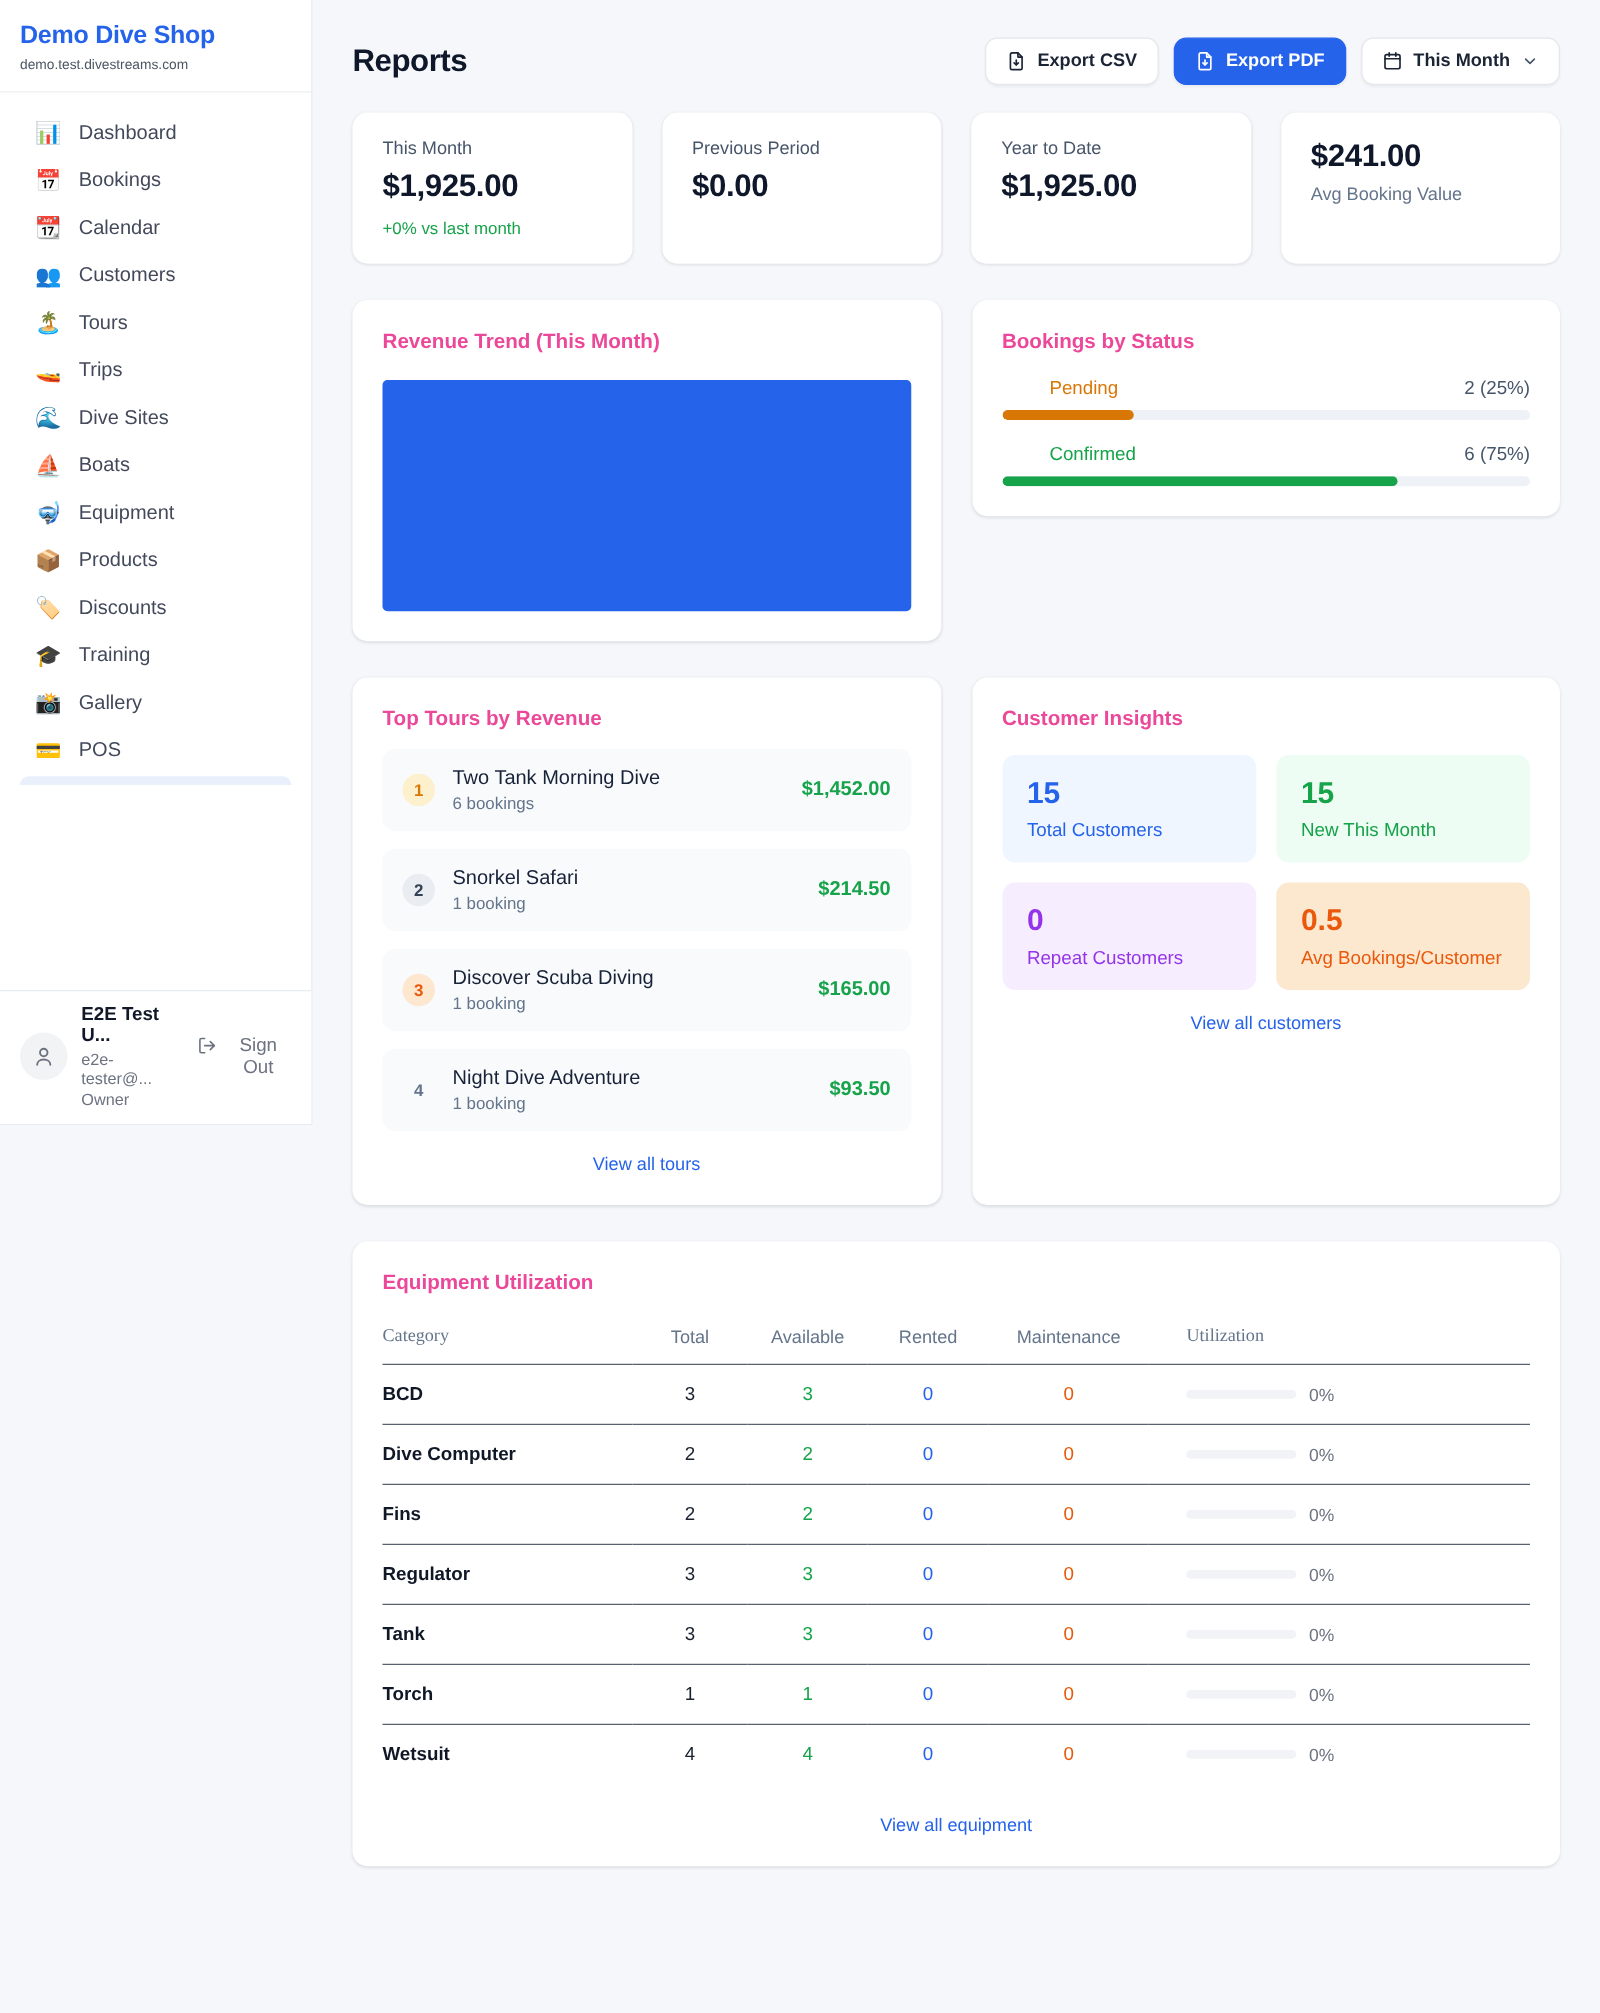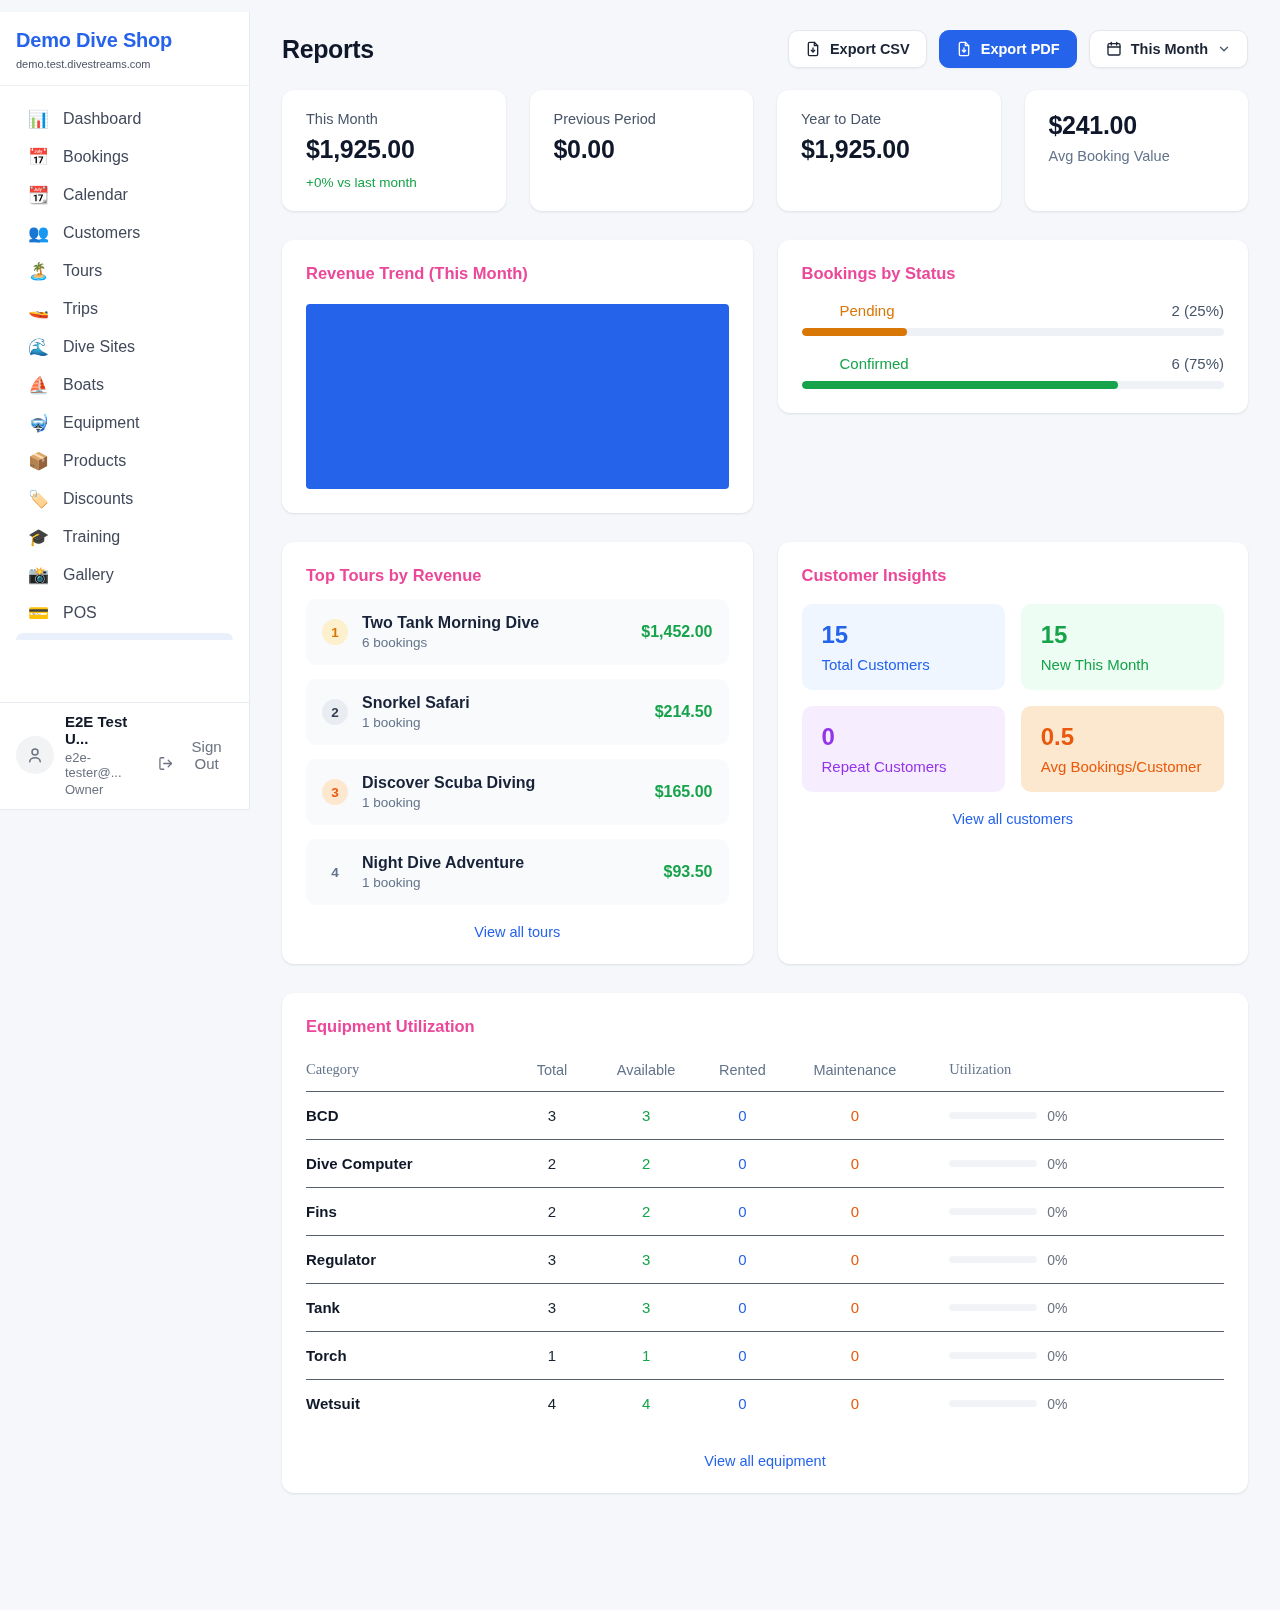--- a/index.html
+++ b/index.html
@@ -6,41 +6,41 @@
   html,body { width:1280px; }
   body {
     font-family: "Liberation Sans", "DejaVu Sans", sans-serif;
     background:#f5f7fa;
     color:#0f172a;
     position:relative;
     min-height:1610px;
   }
   
   .sidebar{
-    position:absolute; top:12px; left:0; width:250px; height:798px;
+    position:absolute; top:0; left:0; width:250px; height:900px;
     background:#fff; border-right:1px solid #e7eaee; border-bottom:1px solid #e7eaee;
   }
   .sidebar-brand{ padding:17px 16px 15px; border-bottom:1px solid #edeff2; }
   .brand-name{ color:#2563eb; font-size:20px; font-weight:700; letter-spacing:-0.2px; }
   .brand-domain{ color:#4b5563; font-size:11px; margin-top:6px; }
   .nav{ padding:14px 8px 0; overflow:hidden; }
   .nav-item{ display:flex; align-items:center; gap:15px; padding:10px 20px; border-radius:8px; cursor:pointer; }
   .nav-icon{ width:20px; text-align:center; font-size:17px; line-height:1; font-family:"DejaVu Sans", sans-serif; }
   .nav-label{ font-size:16px; color:#42495a; }
   .nav-partial{ height:7px; margin:1px 8px 0; border-radius:8px 8px 0 0; background:#eaf0fb; }
   .user-panel{
     position:absolute; bottom:0; left:0; right:0; background:#fff;
     border-top:1px solid #e7eaee; padding:10px 16px 12px;
     display:flex; align-items:center; gap:11px;
   }
   .avatar{ width:38px; height:38px; border-radius:50%; background:#f1f3f5; display:flex; align-items:center; justify-content:center; flex:0 0 38px; color:#6b7280;}
   .user-name{ font-size:15px; font-weight:700; color:#111827; }
   .user-email{ font-size:13px; color:#6b7280; margin-top:3px; }
   .user-role{ font-size:13px; color:#6b7280; margin-top:2px; }
-  .signout{ margin-left:auto; display:flex; align-items:flex-end; gap:7px; color:#6b7280; font-size:15px; background:none; border:none; cursor:pointer; font-family:inherit; }
+  .signout{ margin-left:auto; display:flex; align-items:flex-start; gap:7px; color:#6b7280; font-size:15px; background:none; border:none; cursor:pointer; font-family:inherit; }
   
   .main{ margin-left:250px; padding:30px 32px 32px; }
   .main-header{ display:flex; align-items:center; justify-content:space-between; }
   .page-title{ font-size:25px; font-weight:700; letter-spacing:-0.4px; color:#0f172a; }
   .header-actions{ display:flex; gap:12px; }
   .btn{
     display:inline-flex; align-items:center; gap:9px; height:38px; padding:0 16px;
     border-radius:10px; font-size:14.5px; font-weight:600; border:1px solid #e4e7ec;
     background:#fff; color:#1b2434; cursor:pointer; font-family:inherit;
     box-shadow:0 1px 2px rgba(15,23,42,.05);
@@ -73,21 +73,21 @@
   .fill.pending{ background:#d97706; }
   .fill.confirmed{ background:#16a34a; }
   
   .tour-row{ display:flex; align-items:center; gap:14px; background:#f8fafc; border-radius:10px; padding:12px 16px; margin-top:14px; min-height:66px; }
   .tour-row:first-of-type{ margin-top:17px; }
   .rank{ width:26px; height:26px; border-radius:50%; display:flex; align-items:center; justify-content:center; font-size:13.5px; font-weight:600; flex:0 0 26px; }
   .rank-1{ background:#fdf0cd; color:#d97706; }
   .rank-2{ background:#e9edf2; color:#334155; }
   .rank-3{ background:#fde7cf; color:#ea580c; }
   .rank-4{ background:transparent; color:#64748b; }
-  .tour-name{ font-size:16px; font-weight:700; color:#182238; }
+  .tour-name{ font-size:16px; font-weight:400; color:#182238; }
   .tour-bookings{ font-size:13.5px; color:#64748b; margin-top:3px; }
   .tour-revenue{ margin-left:auto; font-size:16px; font-weight:700; color:#16a34a; }
   .view-all{ display:block; text-align:center; color:#2563eb; font-size:14.5px; margin-top:19px; text-decoration:none; cursor:pointer; }
   
   .tiles{ display:grid; grid-template-columns:1fr 1fr; gap:16px; margin-top:19px; }
   .tile{ border-radius:10px; padding:17px 20px; min-height:84px; }
   .tile-value{ font-size:24px; font-weight:700; }
   .tile-label{ font-size:15px; margin-top:7px; font-weight:500; }
   .tile-blue{ background:#eff6ff; }   .tile-blue .tile-value,   .tile-blue .tile-label{ color:#2563eb; }
   .tile-green{ background:#eefdf3; }  .tile-green .tile-value,  .tile-green .tile-label{ color:#16a34a; }

